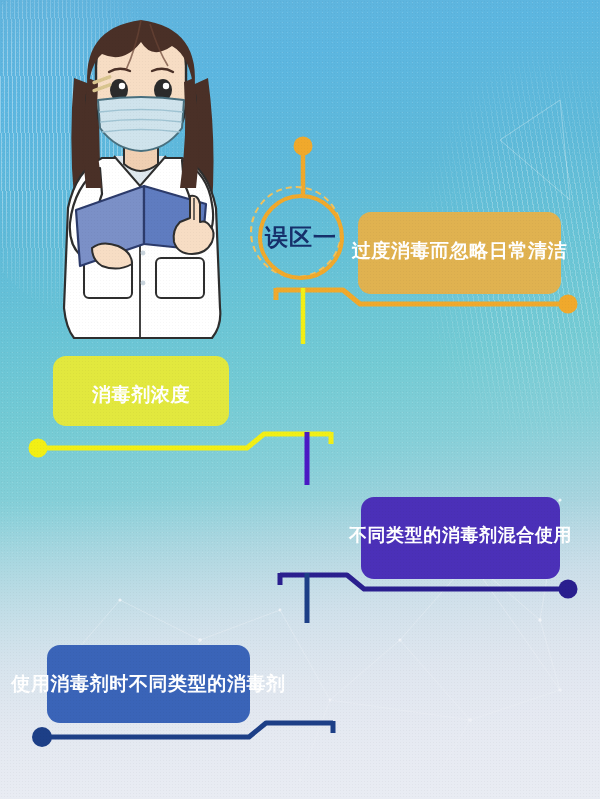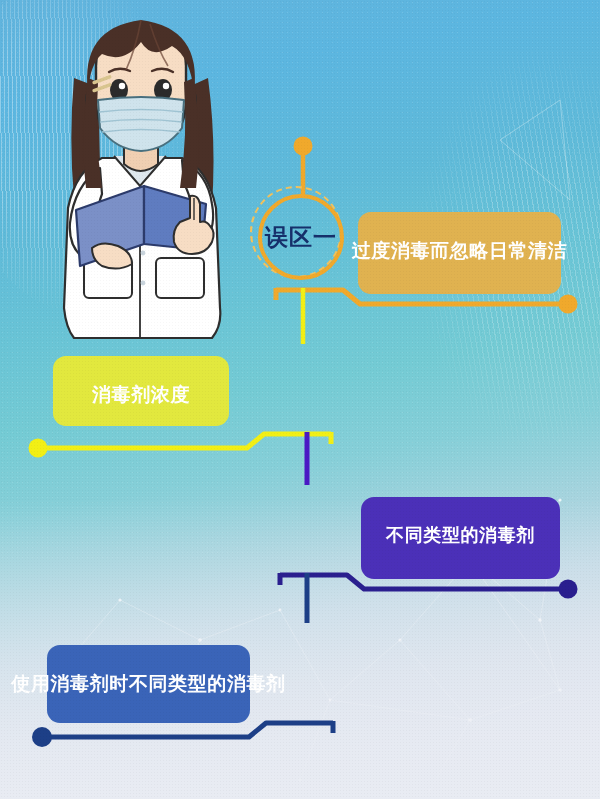--- a/index.html
+++ b/index.html
@@ -172,20 +172,21 @@
     <span>过度消毒</span>
     <span>而忽略日常清洁</span>
   </div>
 
   <div class="callout" style="left:53px;top:356px;width:176px;height:70px;background:#e2e83e;">
     <span>消毒剂浓度</span>
   </div>
 
   <div class="callout" style="left:361px;top:497px;width:199px;height:82px;background:#4b30b8;text-align:right;">
     <span style="font-size:18px;">不同类型的消毒剂</span>
+    <span style="font-size:18px;">混合使用</span>
   </div>
 
   <div class="callout" style="left:47px;top:645px;width:203px;height:78px;background:#3a64b8;">
     <span>使用消毒剂时</span>
     <span>不同类型的消毒剂</span>
   </div>
 
   <svg id="doctor" viewBox="0 0 205 345">
     <defs>
       <clipPath id="hairclip">

